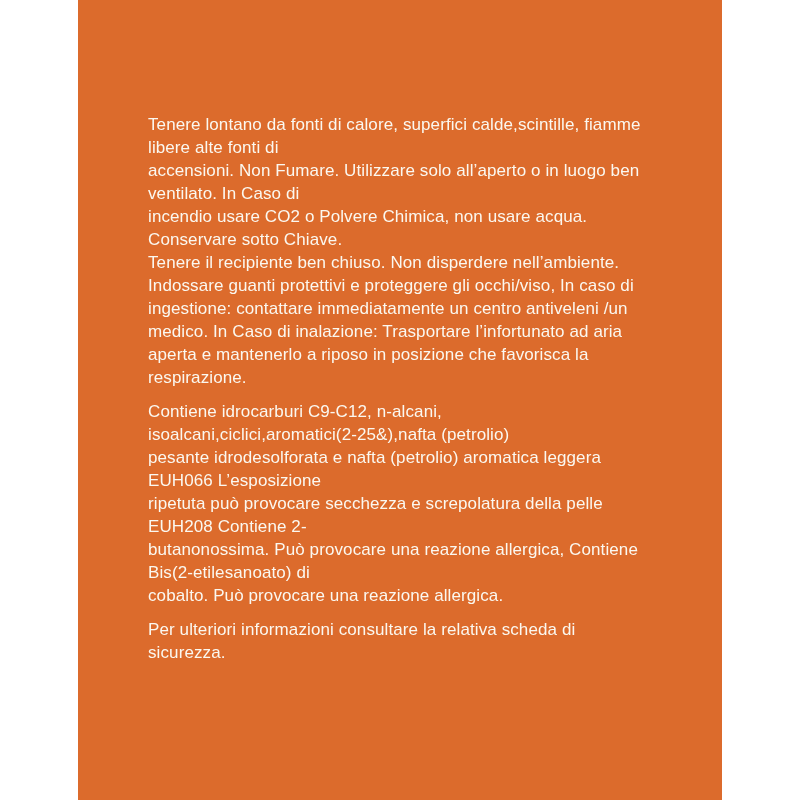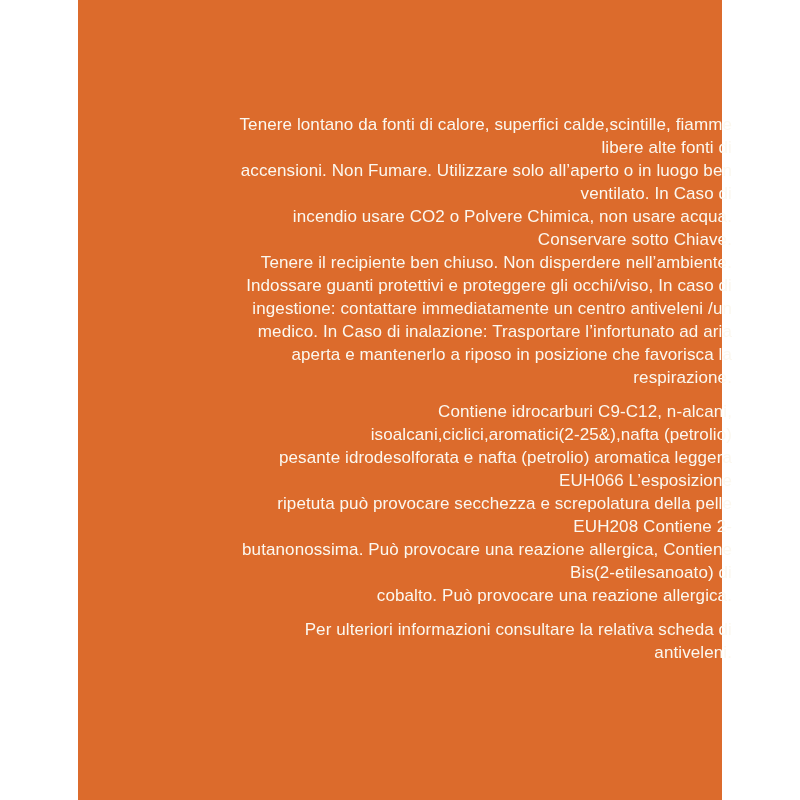--- a/index.html
+++ b/index.html
@@ -8,21 +8,20 @@
       width: 800px;
       height: 800px;
       background: #ffffff;
       overflow: hidden;
     }
     .page {
       position: relative;
       width: 800px;
       height: 800px;
       background: #ffffff;
-      text-align: right;
     }
     .label-panel {
       position: absolute;
       left: 78px;
       top: 0;
       width: 644px;
       height: 800px;
       background: #DC6B2C;
     }
     .text-block {
@@ -66,16 +65,16 @@
       <p>Contiene idrocarburi C9-C12, n-alcani,
 isoalcani,ciclici,aromatici(2-25&amp;),nafta (petrolio)
 pesante idrodesolforata e nafta (petrolio) aromatica leggera
 EUH066 L’esposizione
 ripetuta può provocare secchezza e screpolatura della pelle
 EUH208 Contiene 2-
 butanonossima. Può provocare una reazione allergica, Contiene
 Bis(2-etilesanoato) di
 cobalto. Può provocare una reazione allergica.</p>
       <p>Per ulteriori informazioni consultare la relativa scheda di
-antiveleni.</p>
+sicurezza.</p>
     </div>
   </div>
 </div>
 
 </body></html>

